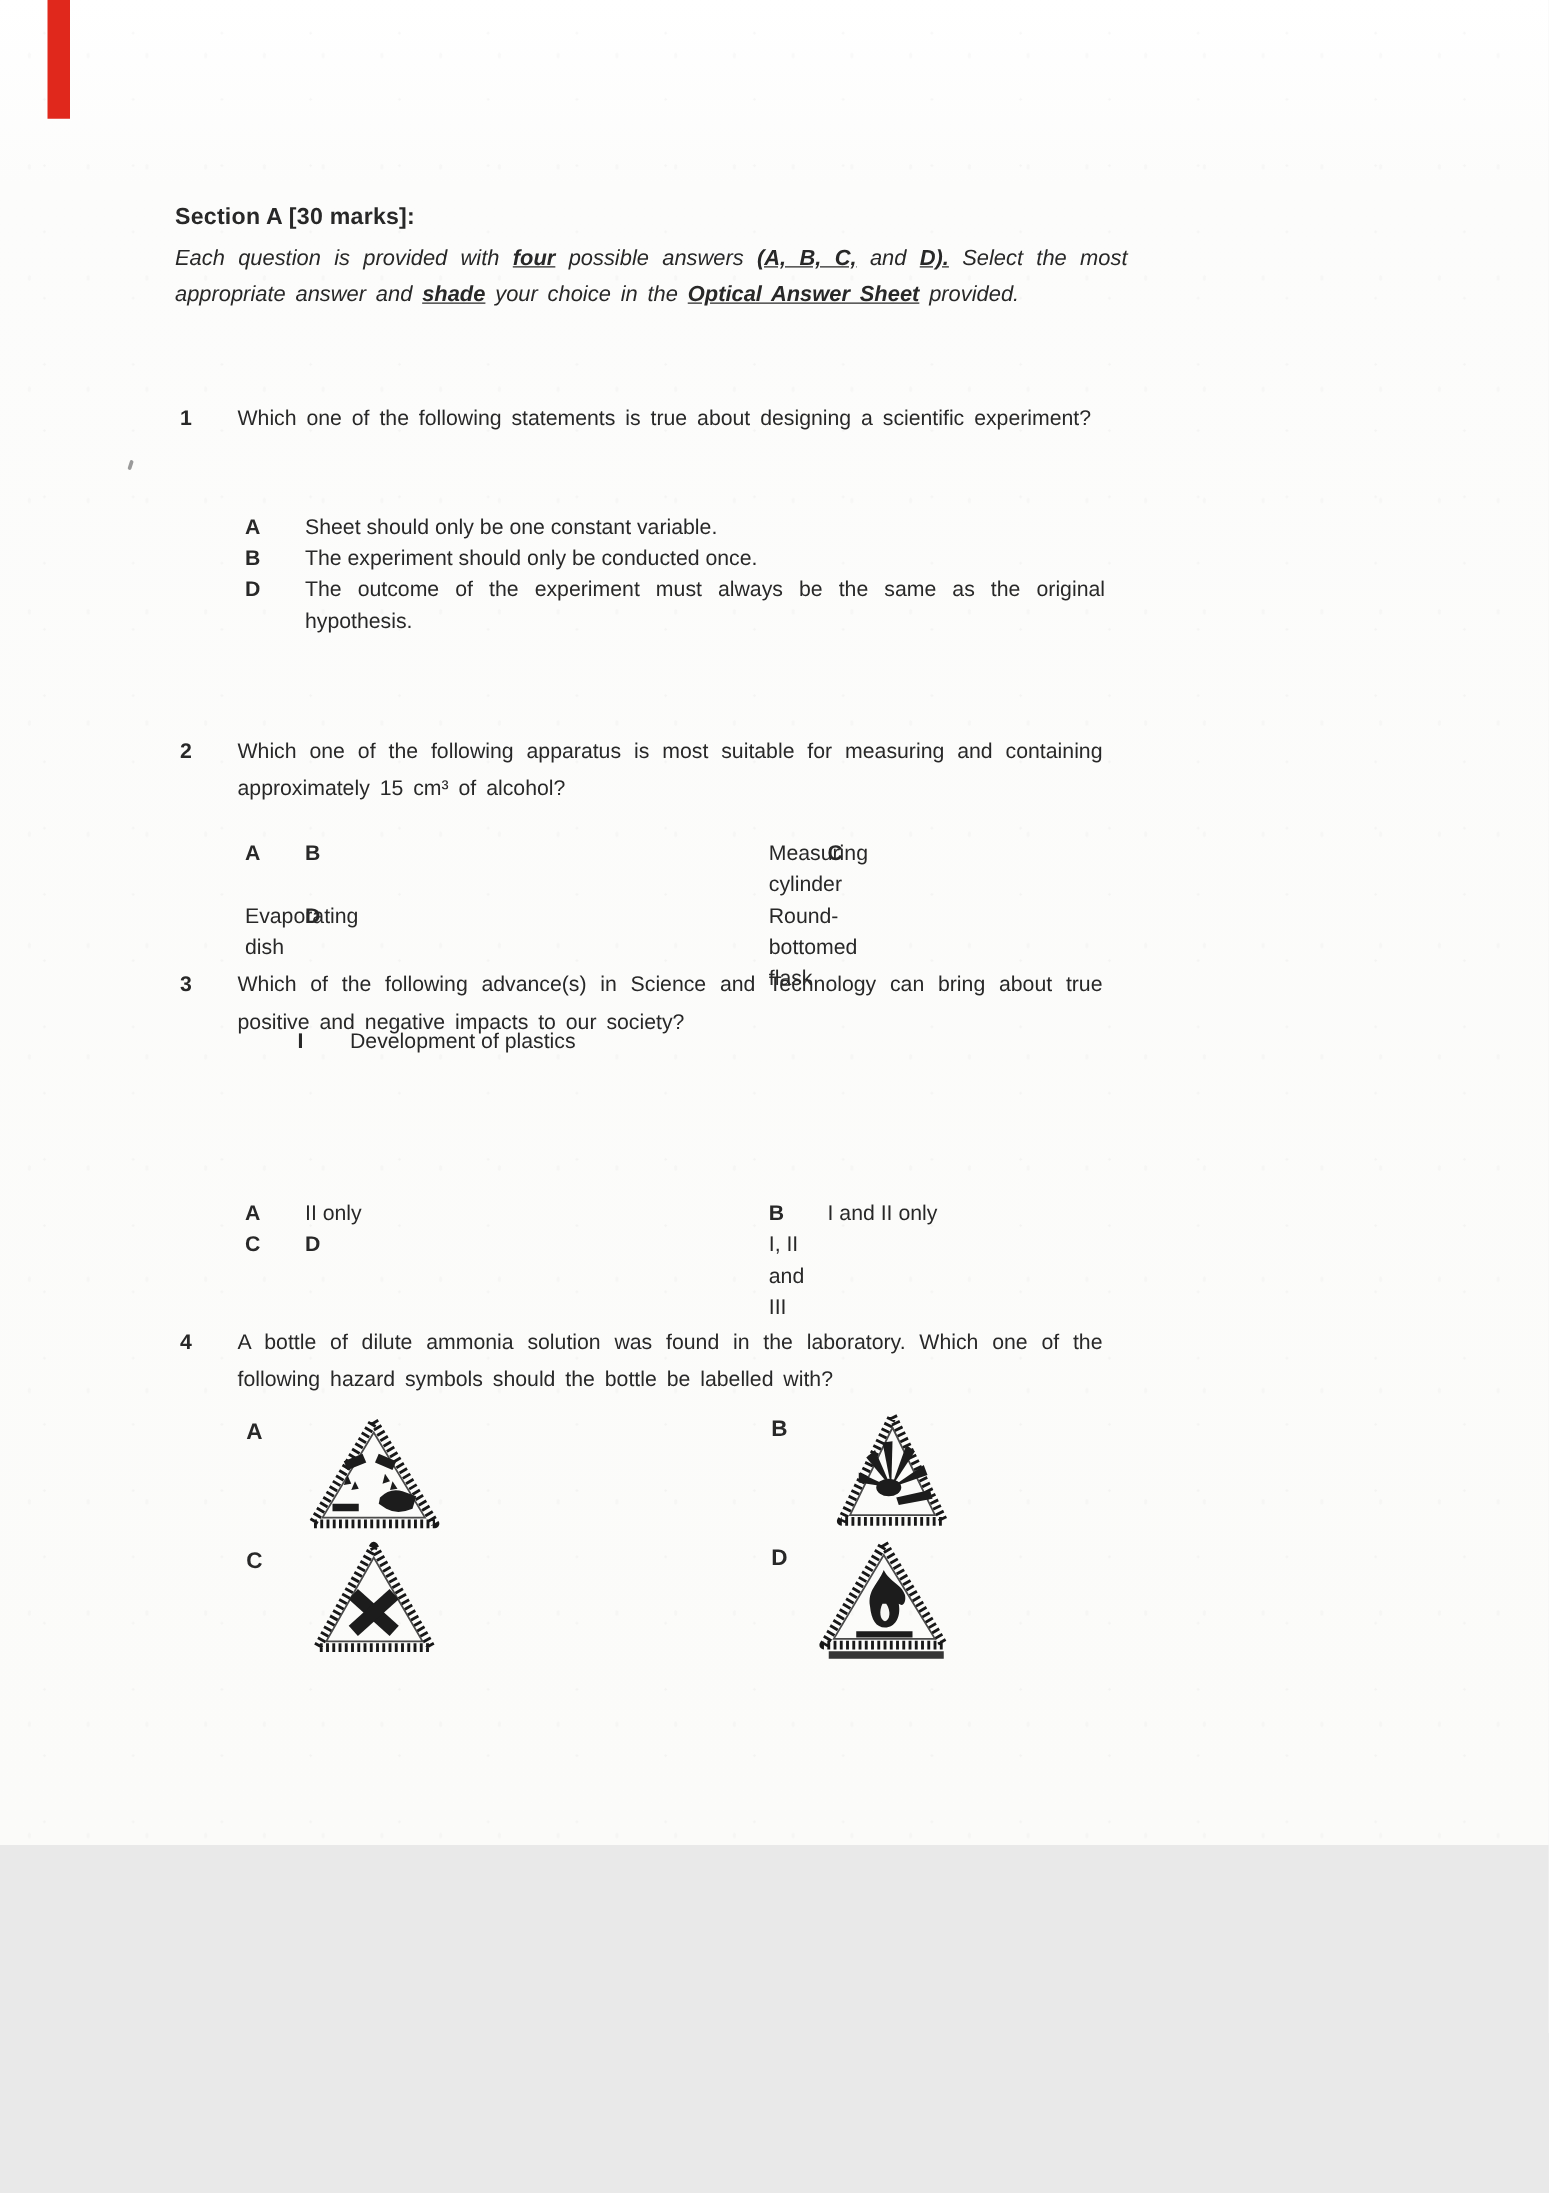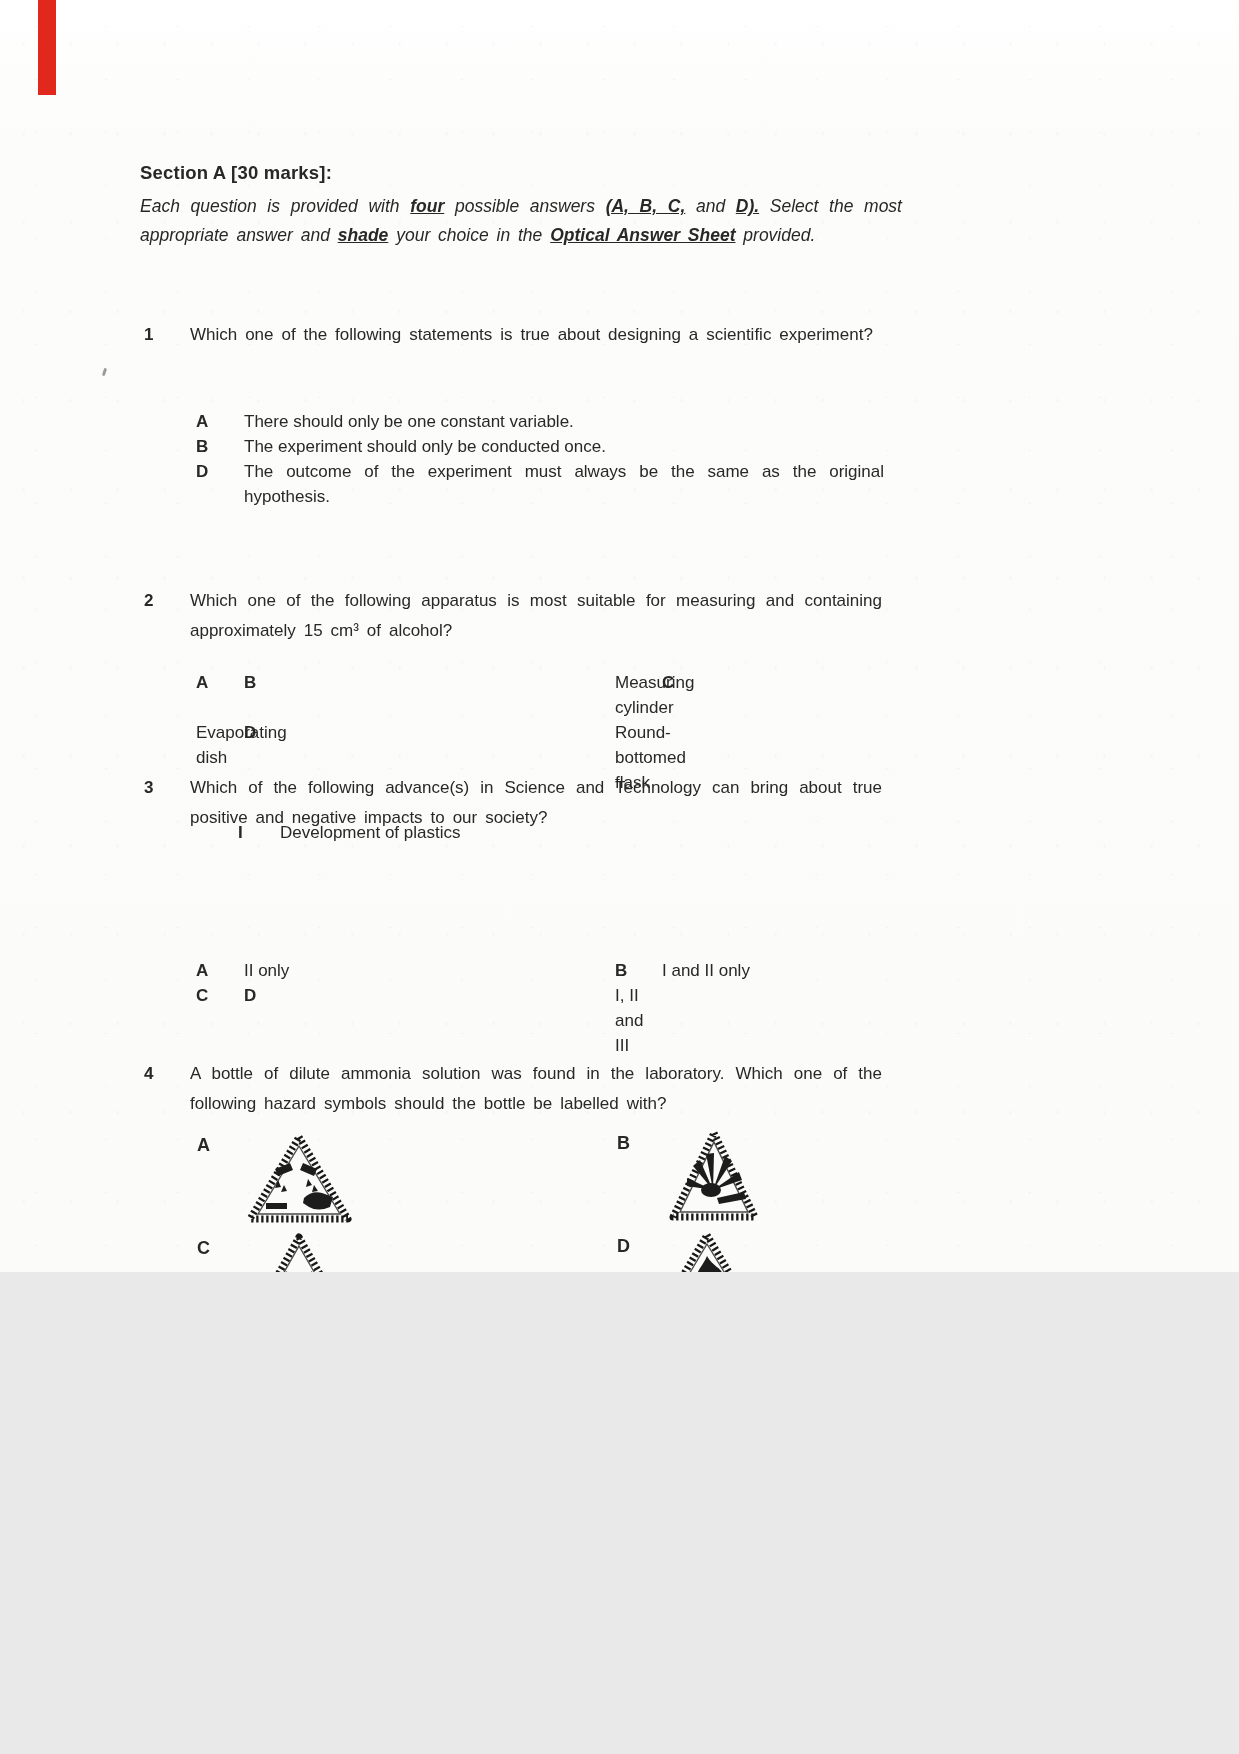--- a/index.html
+++ b/index.html
@@ -1,17 +1,17 @@
 <!DOCTYPE html>
 <html><head>
 <meta charset="utf-8">
 <style>
   html,body { margin:0; padding:0; background:#e9e9e9; }
   .sheet {
-    position:relative; width:1239px; height:1272px; overflow:hidden;
+    position:relative; width:1239px; height:1476px; overflow:hidden;
     background:#fdfdfc;
     background-image:
       radial-gradient(rgba(110,110,110,0.05) 1px, transparent 1.4px),
       radial-gradient(rgba(130,130,130,0.04) 1px, transparent 1.4px),
       linear-gradient(#ffffff 0%, #fcfcfb 10%, #fbfbf9 100%);
     background-size: 71px 53px, 47px 89px, 100% 100%;
     font-family:"Liberation Sans", sans-serif;
     color:#282828;
   }
   .scan { position:absolute; inset:0; filter:blur(0.4px); }
@@ -74,21 +74,21 @@
       <div class="title">Section A [30 marks]:</div>
       <p class="instructions"><span>Each question is provided with </span><span class="b">four</span><span> possible answers </span><span class="b">(A, B, C,</span><span> and </span><span class="b">D).</span><span> Select the most appropriate answer and </span><span class="b">shade</span><span> your choice in the </span><span class="b">Optical Answer Sheet</span><span> provided.</span></p>
     </div>
 
     <div class="question" style="top:320px">
       <span class="qnum">1</span>
       <p class="qtext">Which one of the following statements is true about designing a scientific experiment?</p>
     </div>
     <div class="optlist" style="top:409px">
       <div class="optrow">
-        <span class="letter">A</span><span class="otext">There should only be one constant variable.</span>
+        <span class="letter">A</span><span class="otext">Sheet should only be one constant variable.</span>
       </div>
       <div class="optrow">
         <span class="letter">B</span><span class="otext">The experiment should only be conducted once.</span>
       </div>
       <div class="optrow">
         <span class="letter">D</span><span class="otext wide">The outcome of the experiment must always be the same as the original hypothesis.</span>
       </div>
     </div>
 
     <div class="question" style="top:586px">

